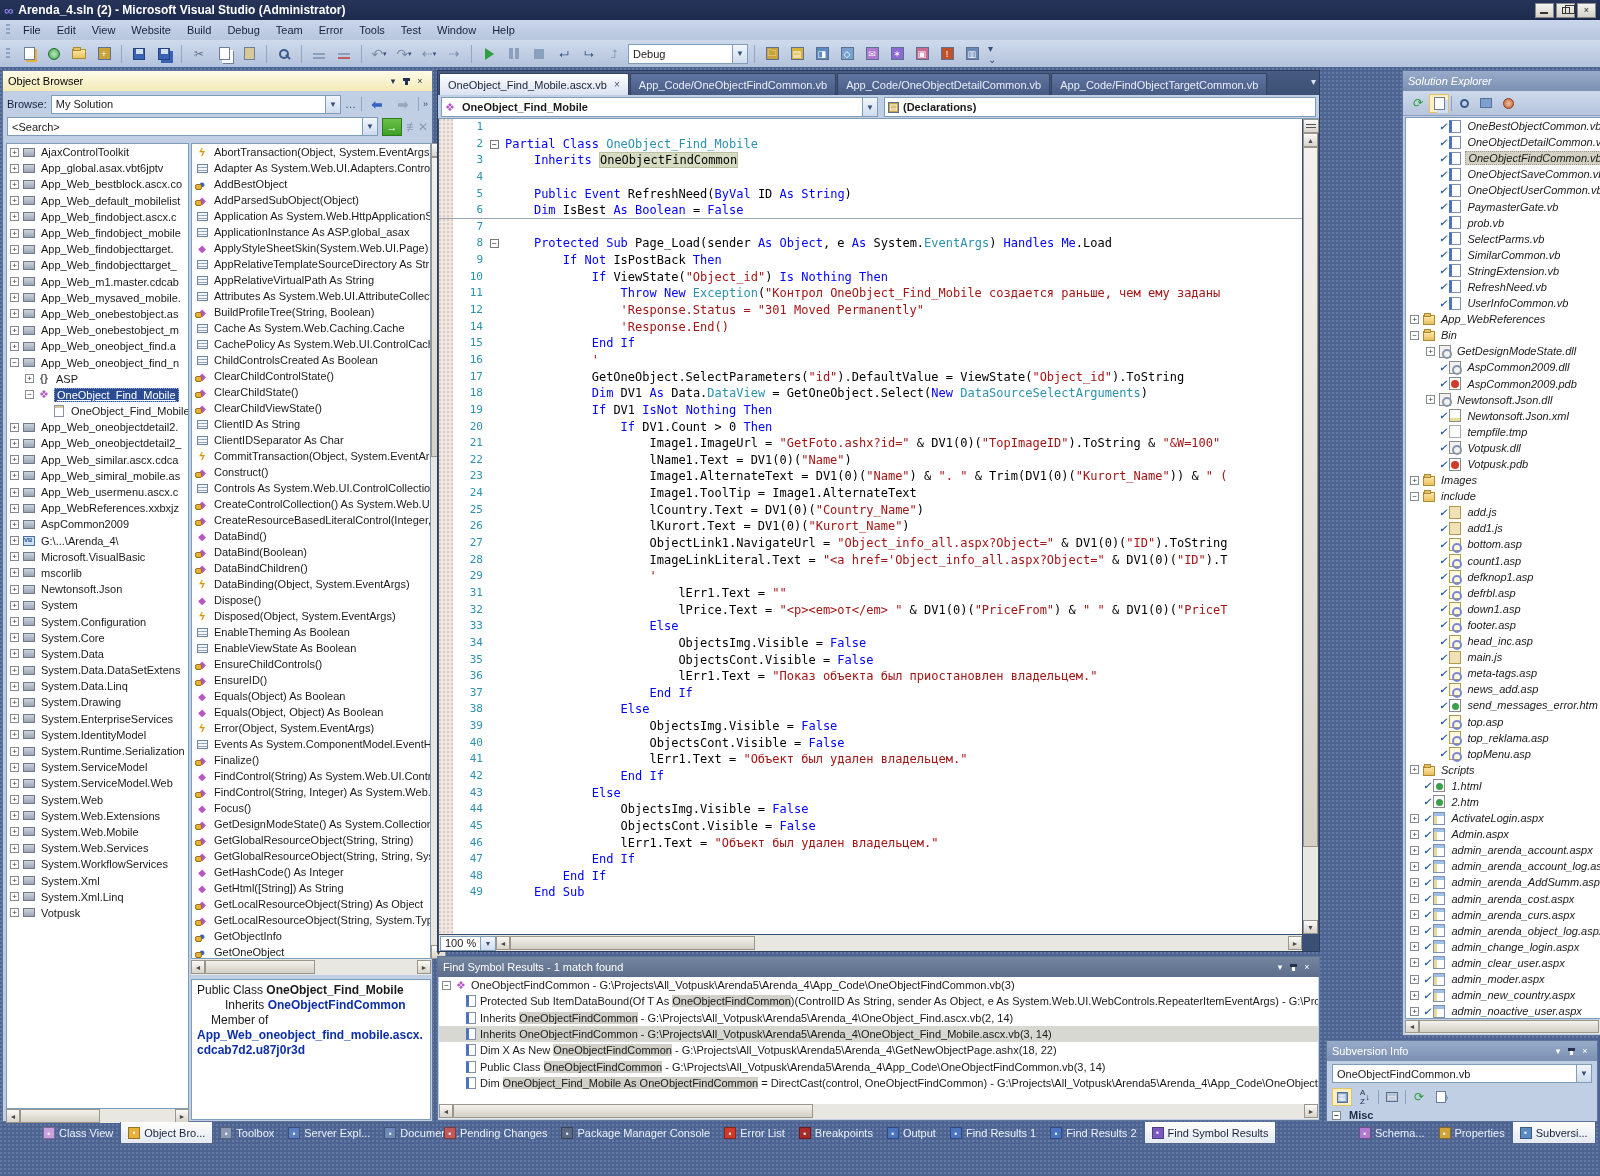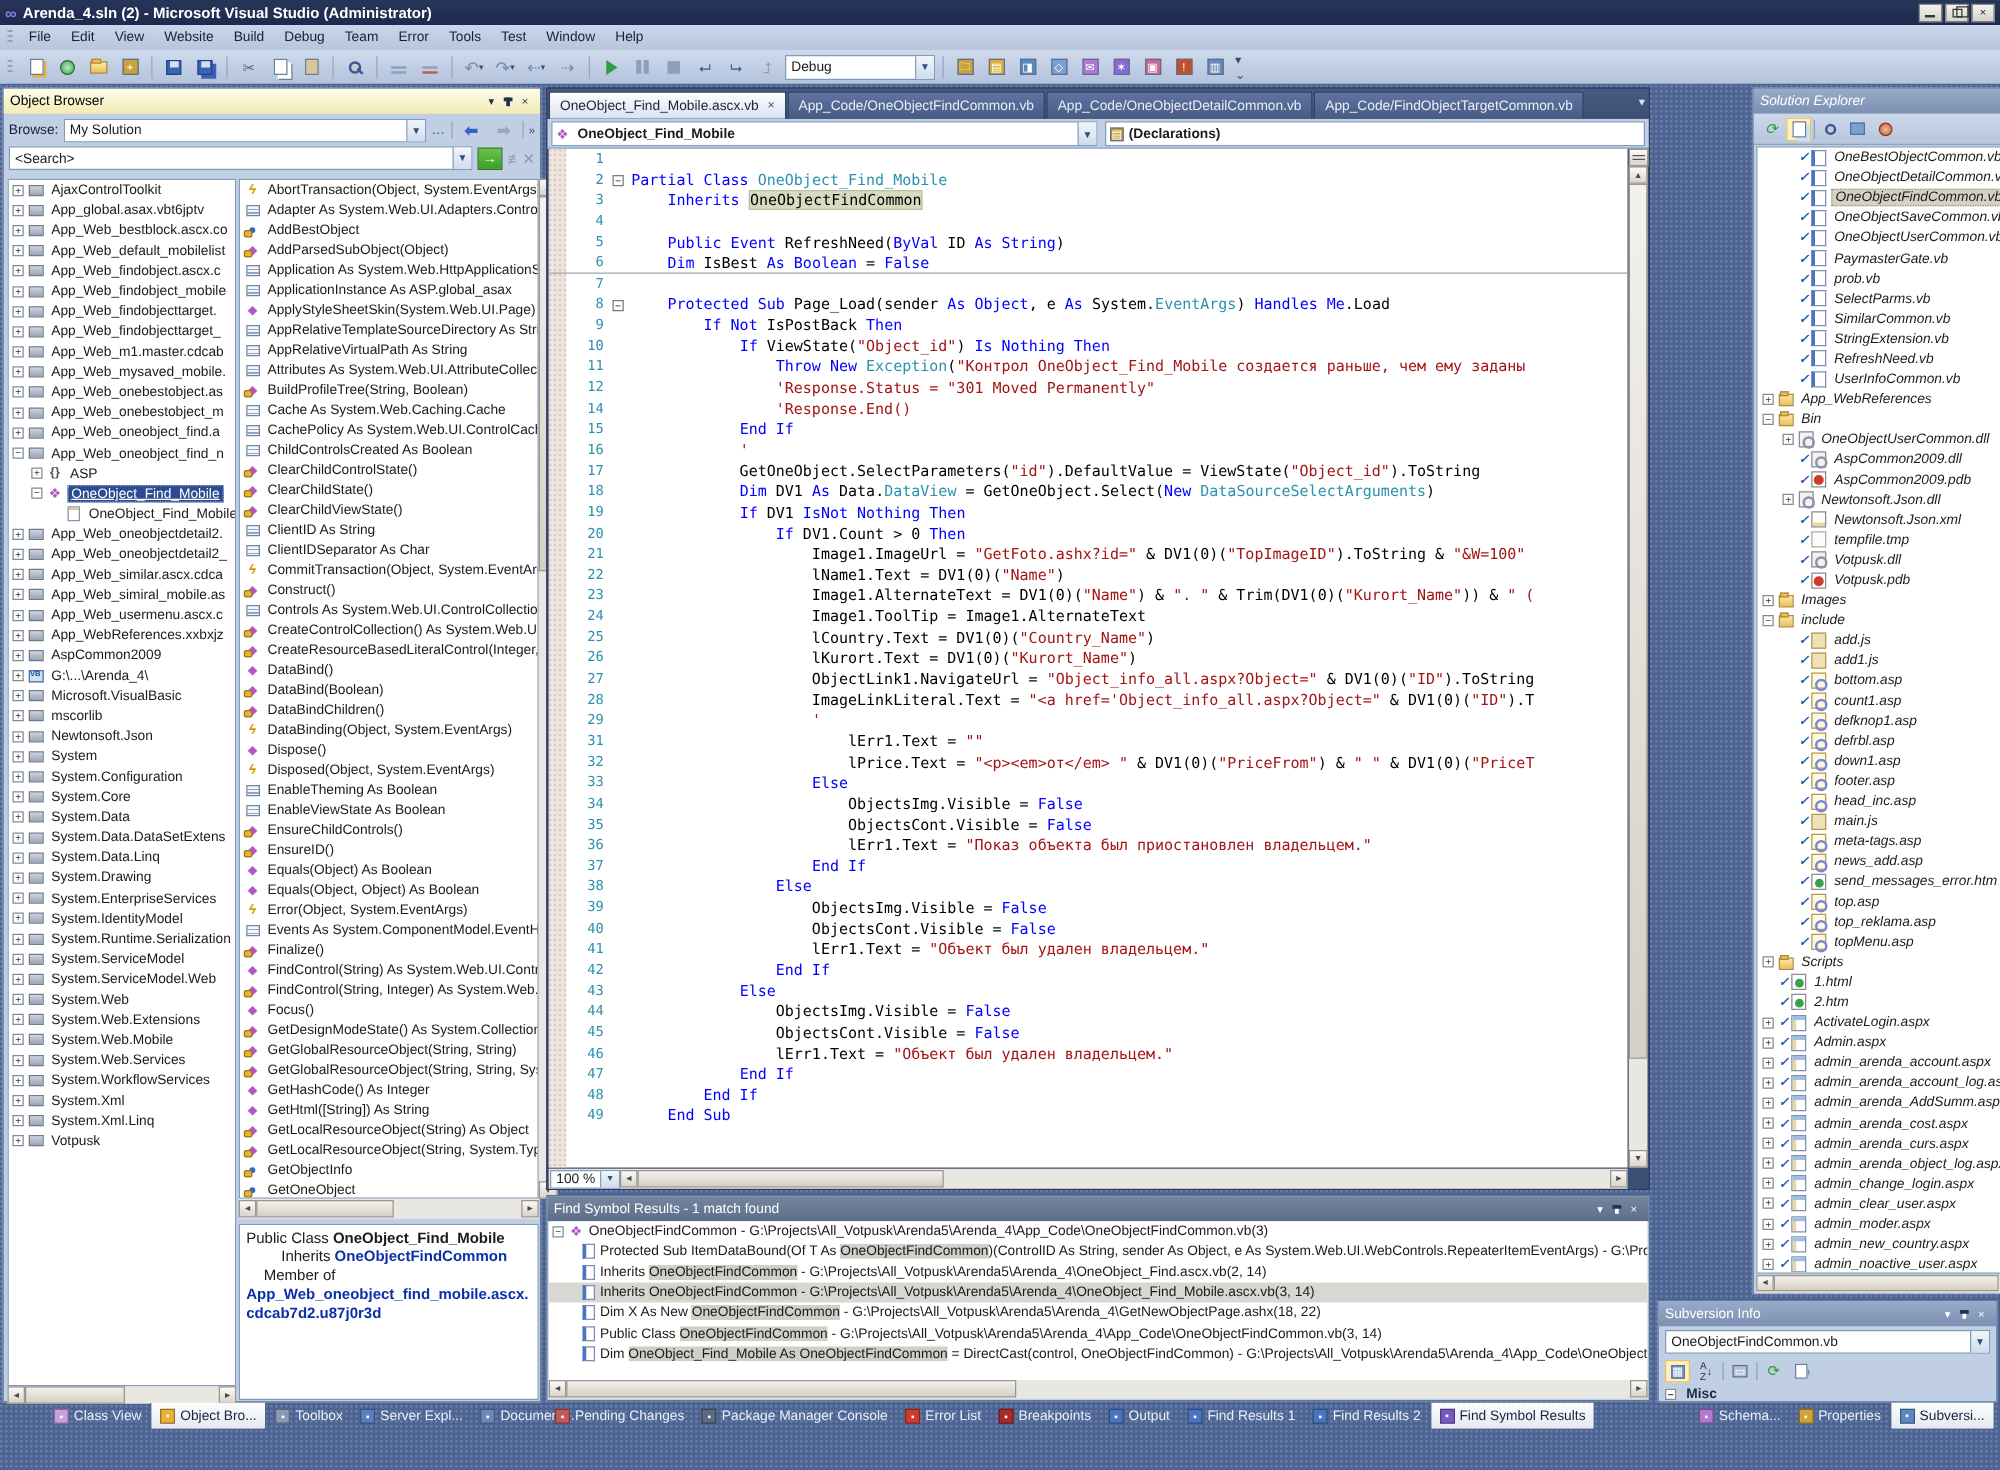--- a/index.html
+++ b/index.html
@@ -1214,21 +1214,21 @@
         <span class="t-lbl">App_WebReferences</span>
       </div>
       <div class="t-row" style="height: 16.1px; padding-left: 4px;">
         <span class="t-exp">−</span>
         <span class="fi fi-folder"></span>
         <span class="t-lbl">Bin</span>
       </div>
       <div class="t-row" style="height: 16.1px; padding-left: 20px;">
         <span class="t-exp">+</span>
         <span class="fi fi-dll"></span>
-        <span class="t-lbl">OneObjectUserCommon.dll</span>
+        <span class="t-lbl">GetDesignModeState.dll</span>
       </div>
       <div class="t-row" style="height: 16.1px; padding-left: 20px;">
         <span class="t-exp none"></span>
         <span class="check">✓</span>
         <span class="fi fi-dll"></span>
         <span class="t-lbl">AspCommon2009.dll</span>
       </div>
       <div class="t-row" style="height: 16.1px; padding-left: 20px;">
         <span class="t-exp none"></span>
         <span class="check">✓</span>

